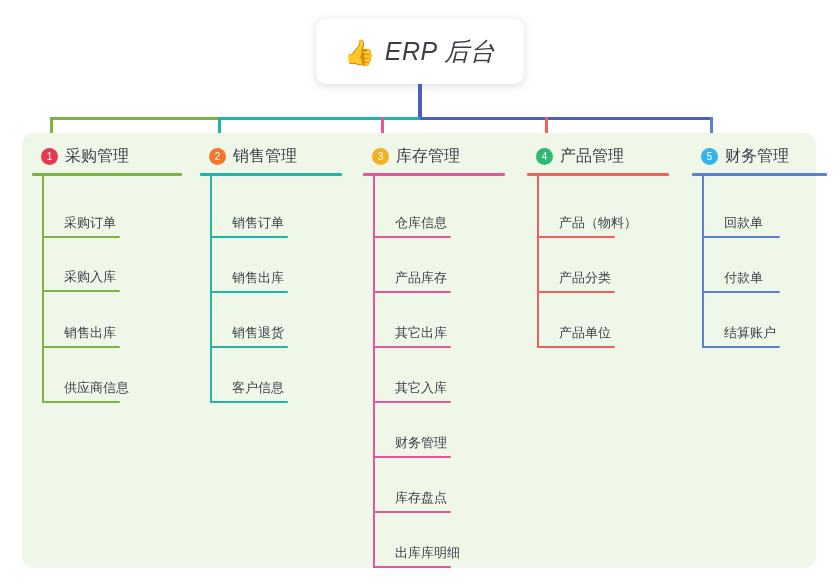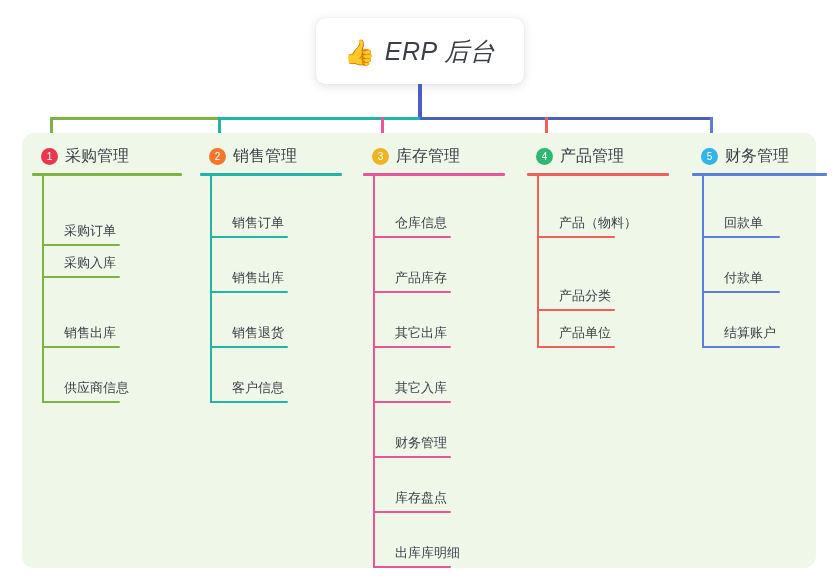--- a/index.html
+++ b/index.html
@@ -156,25 +156,25 @@
 
   <div id="columns">
       <div class="column" style="left: 32px; top: 145px; width: 180px;">
         <div class="col-head">
           <span class="badge" style="background: rgb(232, 56, 79);">1</span>
           <span class="col-title">采购管理</span>
         </div>
         <div class="head-rule" style="width: 150px; background: rgb(124, 179, 66);"></div>
         <div class="items" style="height: 280px;">
           <div class="trunk" style="background: rgb(124, 179, 66); height: 227px;"></div>
-          <div class="item" style="top: 32px; width: 78px; height: 30px; margin-top: 8px;">
+          <div class="item" style="top: 32px; width: 78px; height: 30px;">
             <span class="item-label">采购订单</span>
             <div class="item-rule" style="width: 78px; background: rgb(124, 179, 66);"></div>
           </div>
-          <div class="item" style="top: 72px; width: 78px; height: 30px;">
+          <div class="item" style="top: 86px; width: 78px; height: 30px;">
             <span class="item-label">采购入库</span>
             <div class="item-rule" style="width: 78px; background: rgb(124, 179, 66);"></div>
           </div>
           <div class="item" style="top: 142px; width: 78px; height: 30px;">
             <span class="item-label">销售出库</span>
             <div class="item-rule" style="width: 78px; background: rgb(124, 179, 66);"></div>
           </div>
           <div class="item" style="top: 197px; width: 78px; height: 30px;">
             <span class="item-label">供应商信息</span>
             <div class="item-rule" style="width: 78px; background: rgb(124, 179, 66);"></div>
@@ -250,21 +250,21 @@
           <span class="badge" style="background: rgb(46, 184, 114);">4</span>
           <span class="col-title">产品管理</span>
         </div>
         <div class="head-rule" style="width: 142px; background: rgb(240, 96, 93);"></div>
         <div class="items" style="height: 225px;">
           <div class="trunk" style="background: rgb(240, 96, 93); height: 172px;"></div>
           <div class="item" style="top: 32px; width: 78px; height: 30px;">
             <span class="item-label">产品（物料）</span>
             <div class="item-rule" style="width: 78px; background: rgb(240, 96, 93);"></div>
           </div>
-          <div class="item" style="top: 105px; width: 78px; height: 30px; text-align: center;">
+          <div class="item" style="top: 87px; width: 78px; height: 30px; text-align: center;">
             <span class="item-label">产品分类</span>
             <div class="item-rule" style="width: 78px; background: rgb(240, 96, 93);"></div>
           </div>
           <div class="item" style="top: 142px; width: 78px; height: 30px;">
             <span class="item-label">产品单位</span>
             <div class="item-rule" style="width: 78px; background: rgb(240, 96, 93);"></div>
           </div>
         </div>
       </div>
       <div class="column" style="left: 692px; top: 145px; width: 165px;">

